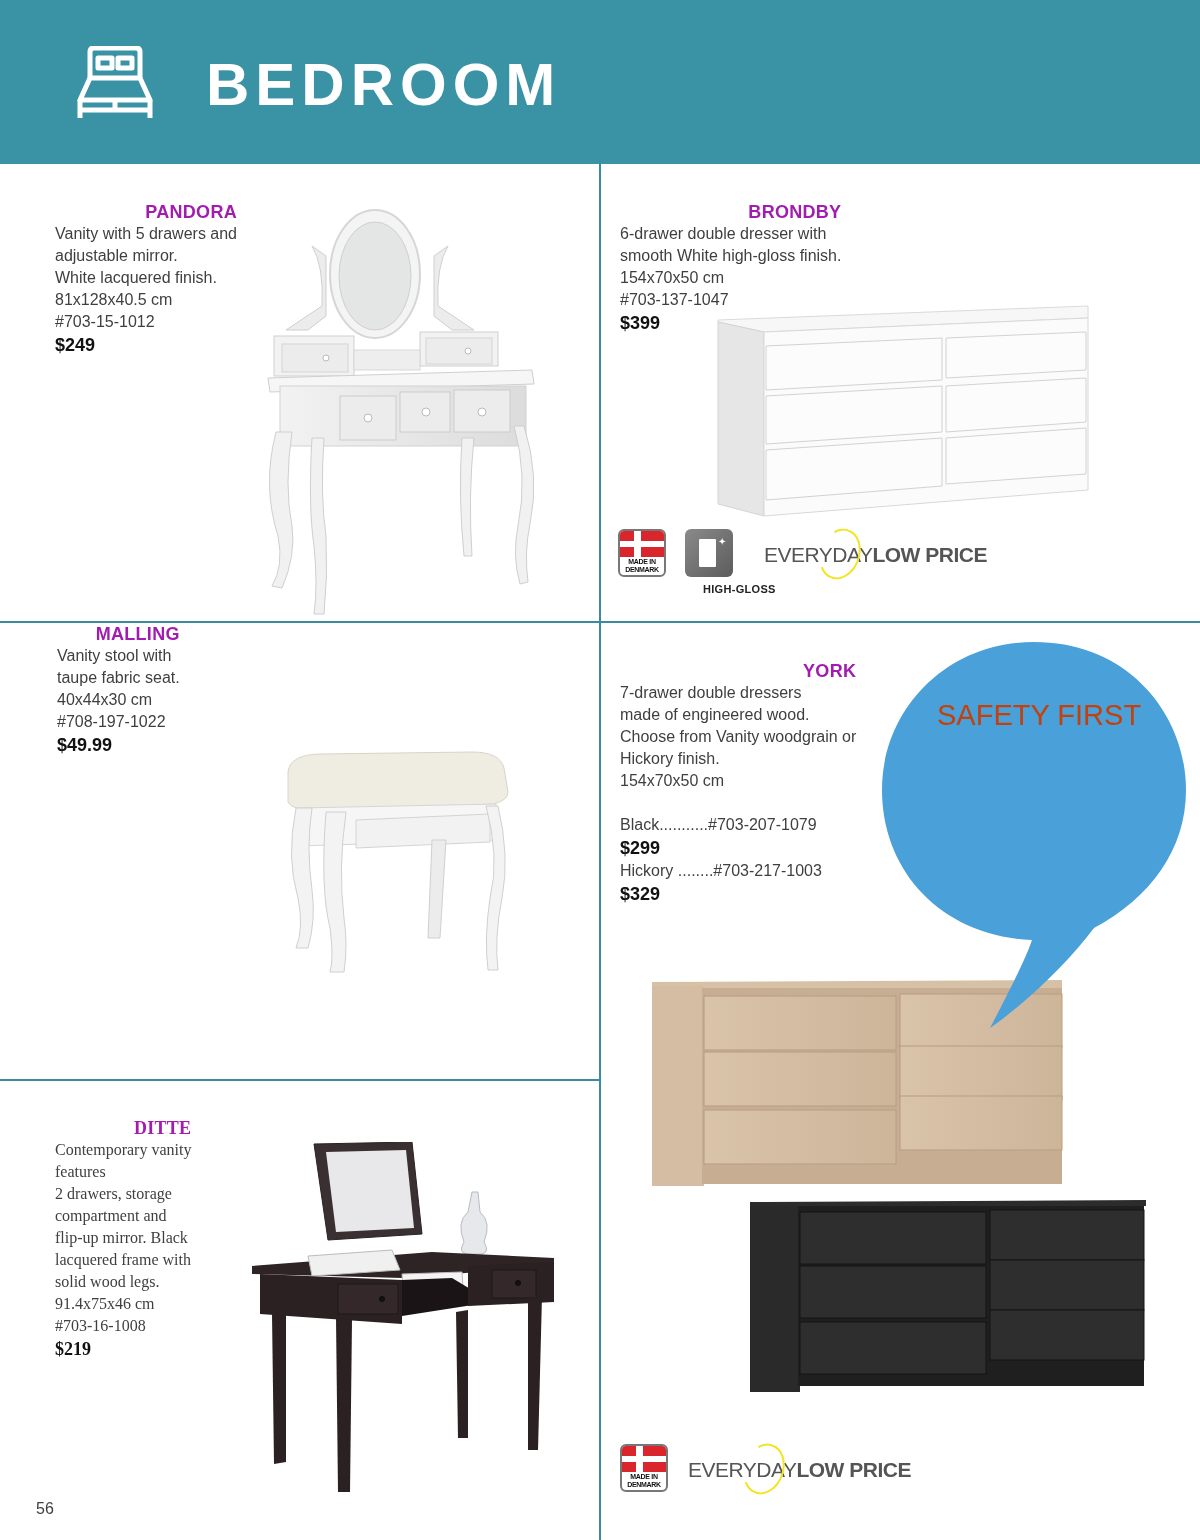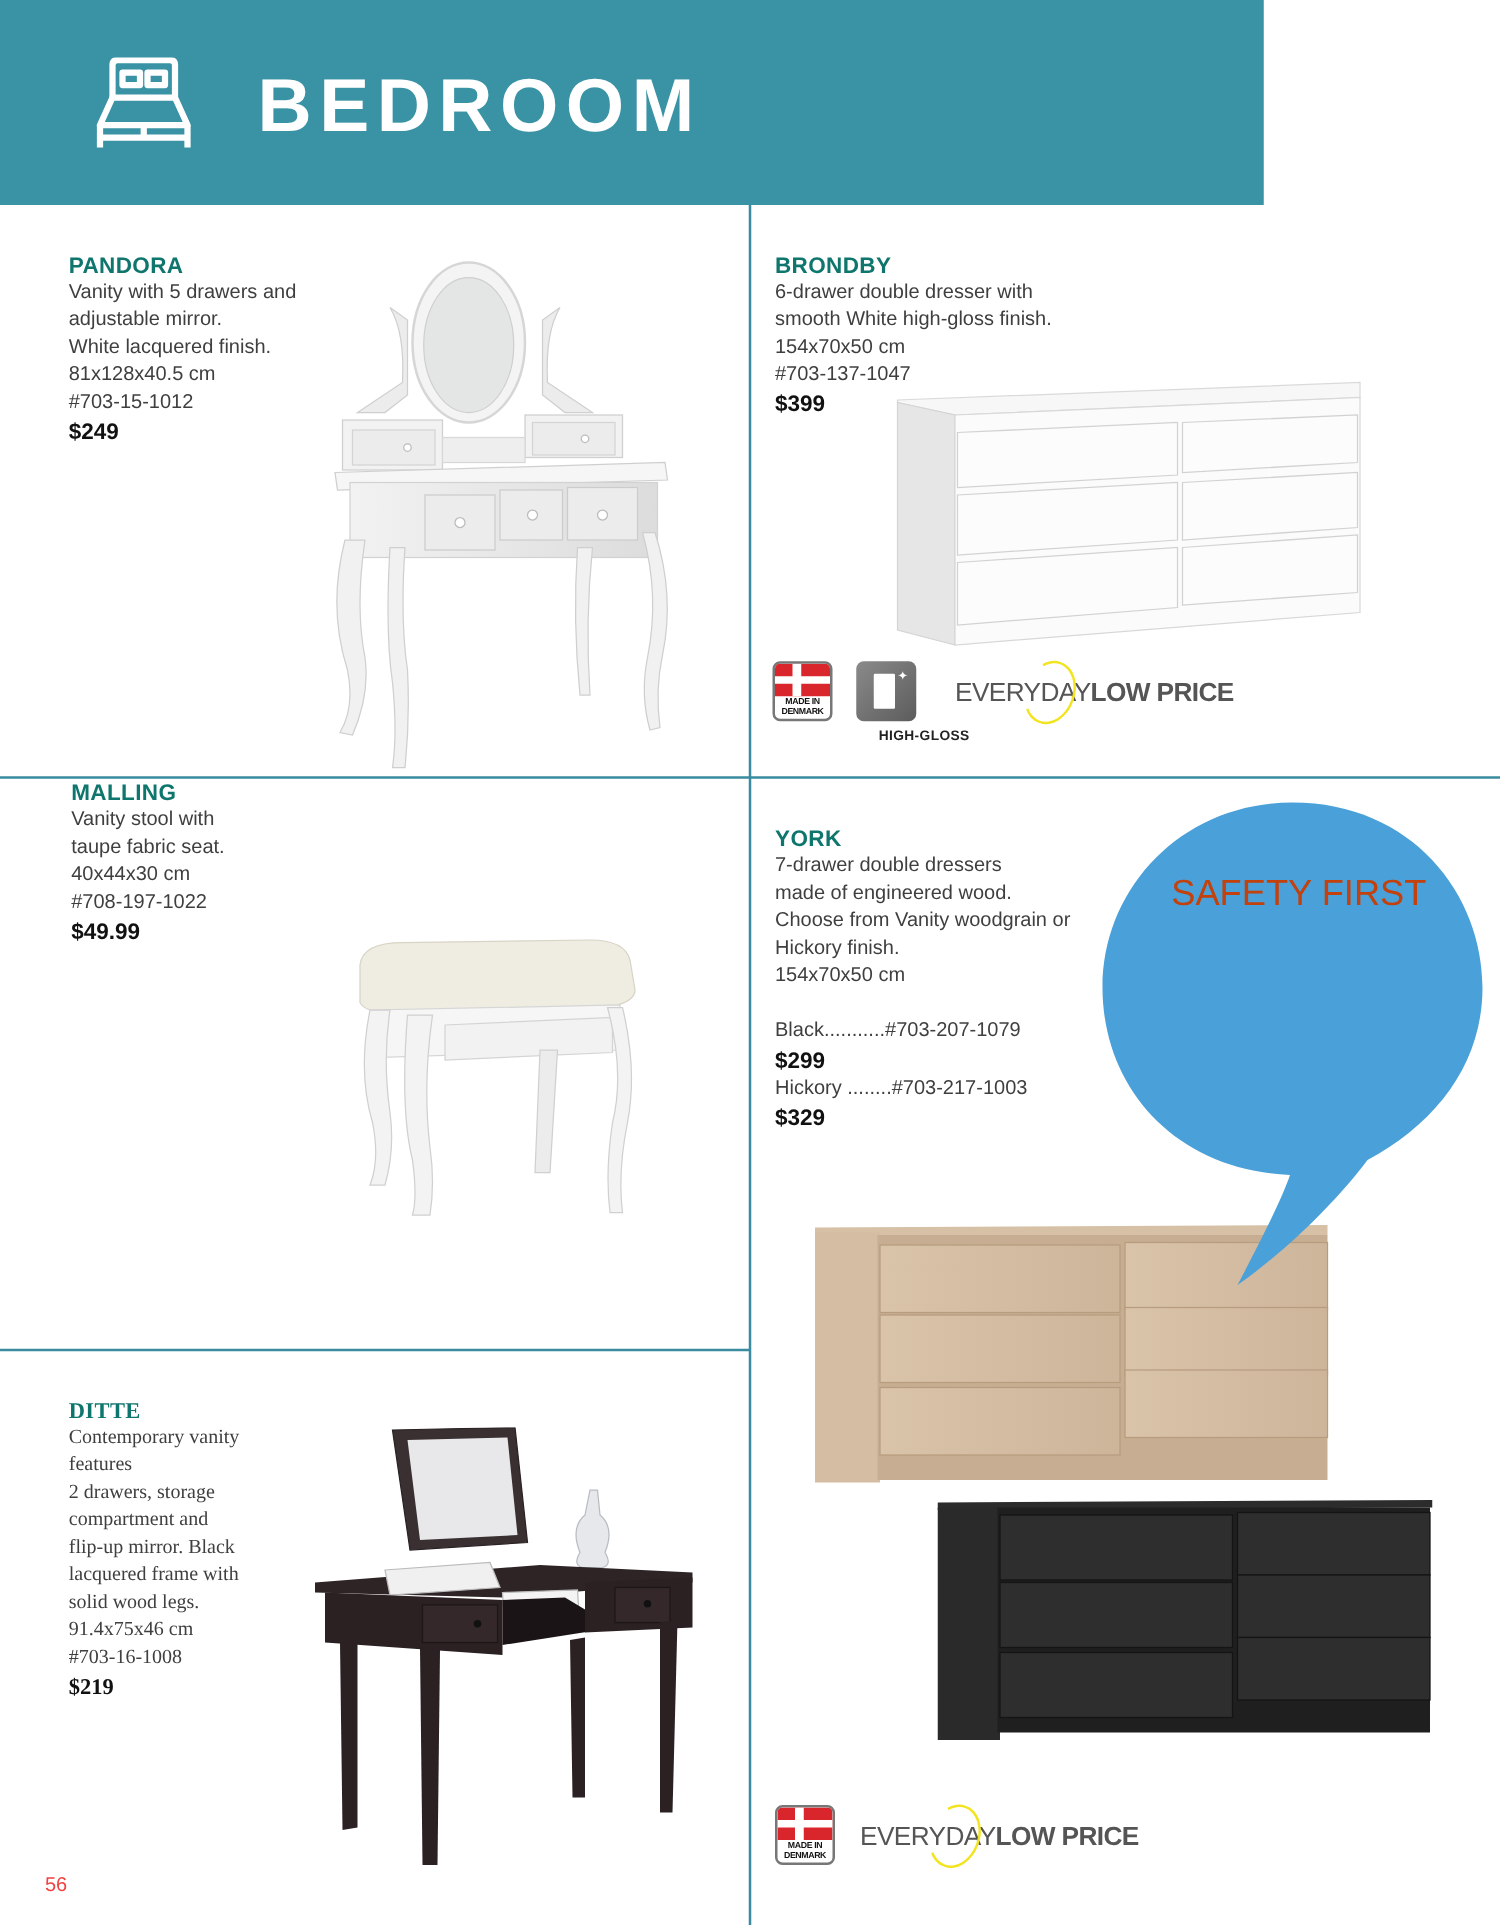--- a/index.html
+++ b/index.html
@@ -1,29 +1,29 @@
 <!DOCTYPE html>
 <html><head>
 <meta charset="utf-8">
 <style>
   * { box-sizing: border-box; margin: 0; padding: 0; }
   html, body { width: 1200px; height: 1540px; background: #ffffff; overflow: hidden; }
   body { position: relative; font-family: "Liberation Sans", "DejaVu Sans", sans-serif; color: #3a3a3a; }
 
-  .header { position: absolute; left: 0; top: 0; width: 1011px; height: 164px; background: #3a93a5; }
+  .header { position: absolute; left: 0; top: 0; width: 1200px; height: 164px; background: #3a93a5; }
   .header .bed-icon { position: absolute; left: 76px; top: 46px; width: 78px; height: 74px; }
   .header .title { position: absolute; left: 206px; top: 50px; font-size: 60px; font-weight: bold; letter-spacing: 6px; color: #ffffff; line-height: 70px; }
 
   .vline { position: absolute; left: 599px; top: 164px; width: 2px; height: 1376px; background: #3a8aa0; }
   .hline { position: absolute; height: 2px; background: #3a8aa0; }
   .hline.a { left: 0; top: 621px; width: 1200px; }
   .hline.b { left: 0; top: 1079px; width: 600px; }
 
   .product { position: absolute; font-size: 16px; line-height: 22px; color: #3f3f3f; }
-  .product .name { font-weight: bold; font-size: 18px; color: #0f766e; line-height: 22px; letter-spacing: 0.3px; }
+  .product .name { font-weight: bold; font-size: 18px; color: #a21caf; line-height: 22px; letter-spacing: 0.3px; text-align: right; }
   .product .price { font-weight: bold; font-size: 18px; color: #111; line-height: 24px; }
   .product .line { display: block; white-space: nowrap; }
   .product .spacer { height: 22px; }
 
   .pandora { left: 55px; top: 201px; }
   .brondby { left: 620px; top: 201px; }
   .malling { left: 57px; top: 623px; }
   .york { left: 620px; top: 660px; }
   .ditte { left: 55px; top: 1117px; font-family: Liberation Serif, serif; }
 
@@ -43,21 +43,21 @@
 
   .edlp { position: absolute; font-size: 21px; line-height: 26px; white-space: nowrap; letter-spacing: -0.5px; }
   .edlp .ed { color: #555; margin-top: 45px; }
   .edlp .lp { color: #555; font-weight: bold; }
   .edlp .ring { position: absolute; width: 40px; height: 52px; border: 2px solid #f2e420; border-radius: 50%; transform: rotate(20deg); border-left-color: transparent; border-bottom-color: #f2e420; }
 
   .safety { position: absolute; left: 880px; top: 640px; width: 320px; height: 420px; }
   .safety .title { position: absolute; left: 57px; top: 58px; font-size: 29px; font-weight: normal; color: #c2410c; line-height: 34px; letter-spacing: 0; }
   .safety .body { position: absolute; left: 57px; top: 102px; width: 190px; font-size: 17px; line-height: 24px; color: #ffffff; text-align: justify; text-align-last: left; letter-spacing: 0.5px; }
 
-  .page-num { position: absolute; left: 36px; top: 1500px; font-size: 16px; color: #ef4444; }
+  .page-num { position: absolute; left: 36px; top: 1500px; font-size: 16px; color: #404040; }
 </style>
 </head>
 <body>
 
 <div class="header">
   <svg class="bed-icon" viewBox="0 0 78 74" fill="none" stroke="#ffffff" stroke-width="5" stroke-linejoin="round">
     <path d="M14 32 V6 Q14 2 18 2 H60 Q64 2 64 6 V32"></path>
     <rect x="22" y="12" width="14" height="10"></rect>
     <rect x="42" y="12" width="14" height="10"></rect>
     <path d="M14 32 L4 54 H74 L64 32 Z"></path>

